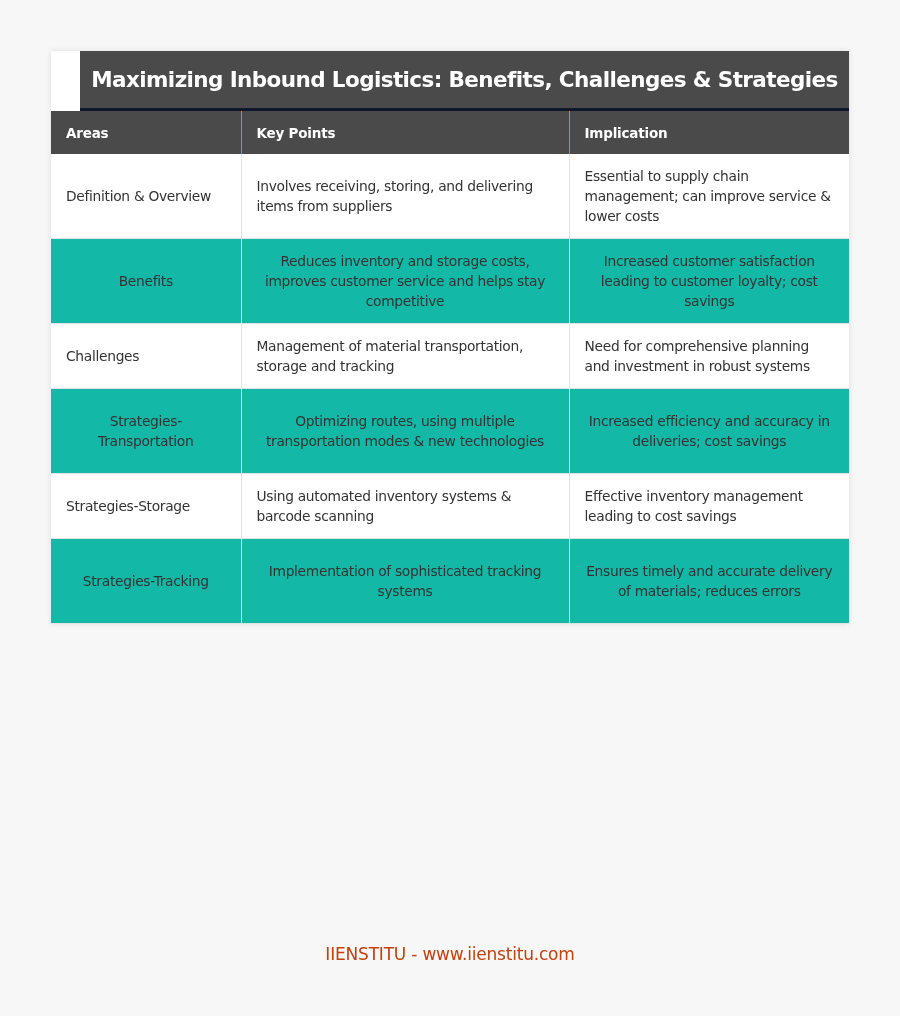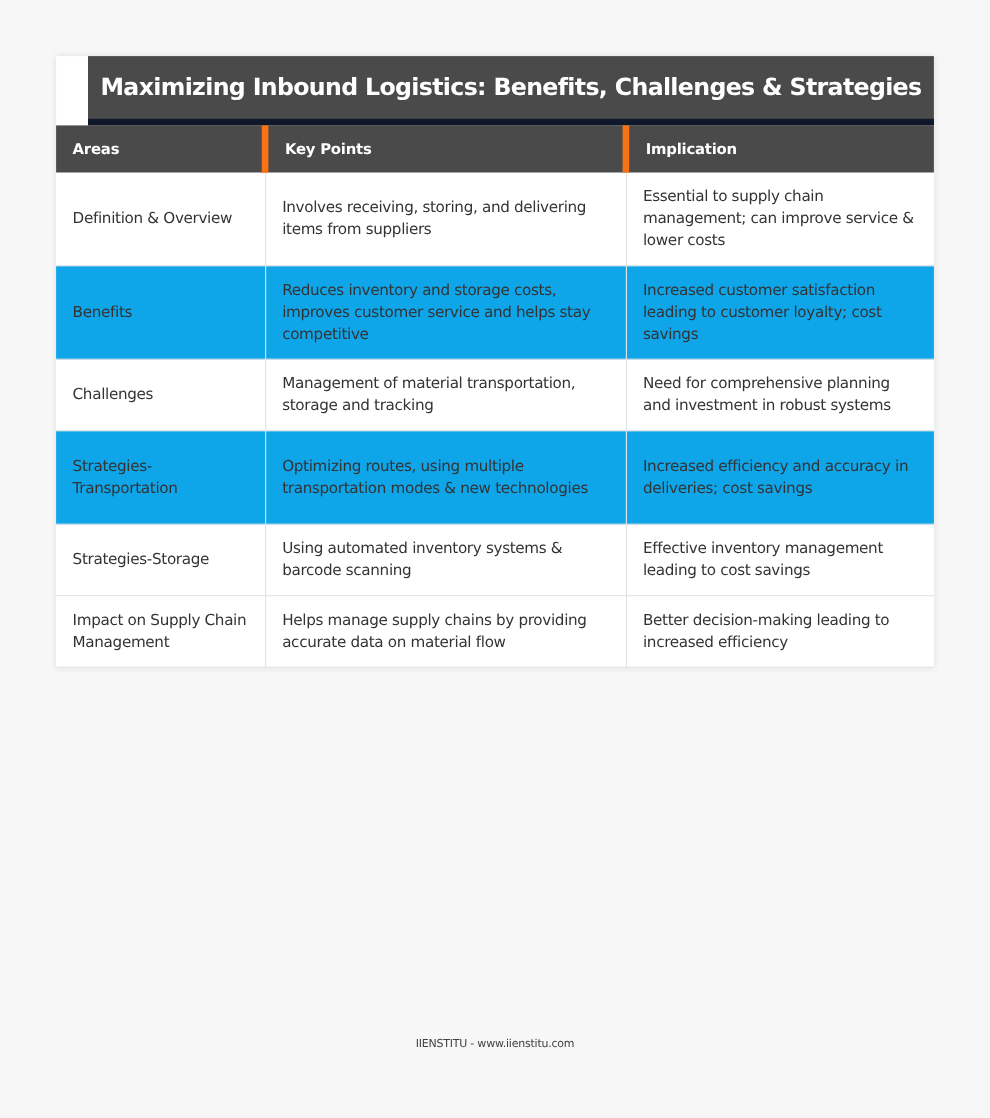--- a/index.html
+++ b/index.html
@@ -19,66 +19,66 @@
     }
     .title-bar {
       background: #4a4a4a;
       color: #ffffff;
       height: 57px;
       display: flex; align-items: center; justify-content: center;
       font-family: "DejaVu Sans", sans-serif;
       font-weight: bold;
       font-size: 21.5px;
       letter-spacing: -0.6px;
-      border-bottom: 6px solid #0f172a;
+      border-bottom: 3px solid #0f172a;
       white-space: nowrap;
       margin-left: 29px;
     }
     table {
       width: 798px;
       border-collapse: collapse;
       table-layout: fixed;
     }
     th {
       background: #4a4a4a;
       color: #ffffff;
       font-weight: bold;
       font-size: 13.5px;
       text-align: left;
       height: 43px;
       padding: 0 15px;
-      border-right: 6px solid #f97316;
+      border-right: 1px solid #f97316;
       letter-spacing: -0.2px;
     }
     th:last-child { border-right: none; }
     td {
       font-size: 13.8px;
       color: #333333;
       line-height: 20px;
       padding: 0 15px;
       vertical-align: middle;
       border-right: 1px solid #e2e2e2;
       border-bottom: 1px solid #e2e2e2;
       letter-spacing: -0.3px;
     }
     td:last-child { border-right: none; margin-top: 12px; }
     tr.row-odd td { background: #ffffff; }
-    tr.row-even td { background: #0ea5e9; }
+    tr.row-even td { background: #14b8a6; text-align: center; }
     tr.h85 td { height: 84px; }
     tr.h65 td { height: 64px; }
     .col-a { width: 190px; }
     .col-b { width: 328px; }
     .col-c { width: 280px; }
     .footer {
       position: absolute;
       left: 0; width: 900px;
       top: 944px;
       text-align: center;
-      font-size: 10px;
-      color: #404040;
+      font-size: 17px;
+      color: #c2410c;
       letter-spacing: -0.2px;
     }
   </style>
 </head>
 <body>
 
 <div class="card">
   <div class="title-bar">Maximizing Inbound Logistics: Benefits, Challenges &amp; Strategies</div>
   <table>
     <colgroup>
@@ -112,22 +112,22 @@
       <tr class="row-even h85">
         <td>Strategies-Transportation</td>
         <td>Optimizing routes, using multiple transportation modes &amp; new technologies</td>
         <td>Increased efficiency and accuracy in deliveries; cost savings</td>
       </tr>
       <tr class="row-odd h65">
         <td>Strategies-Storage</td>
         <td>Using automated inventory systems &amp; barcode scanning</td>
         <td>Effective inventory management leading to cost savings</td>
       </tr>
-      <tr class="row-odd h65">
-        <td>Impact on Supply Chain Management</td>
-        <td>Helps manage supply chains by providing accurate data on material flow</td>
-        <td>Better decision-making leading to increased efficiency</td>
+      <tr class="row-even h85">
+        <td>Strategies-Tracking</td>
+        <td>Implementation of sophisticated tracking systems</td>
+        <td>Ensures timely and accurate delivery of materials; reduces errors</td>
       </tr>
     </tbody>
   </table>
 </div>
 
 <div class="footer">IIENSTITU - www.iienstitu.com</div>
 
 </body></html>

